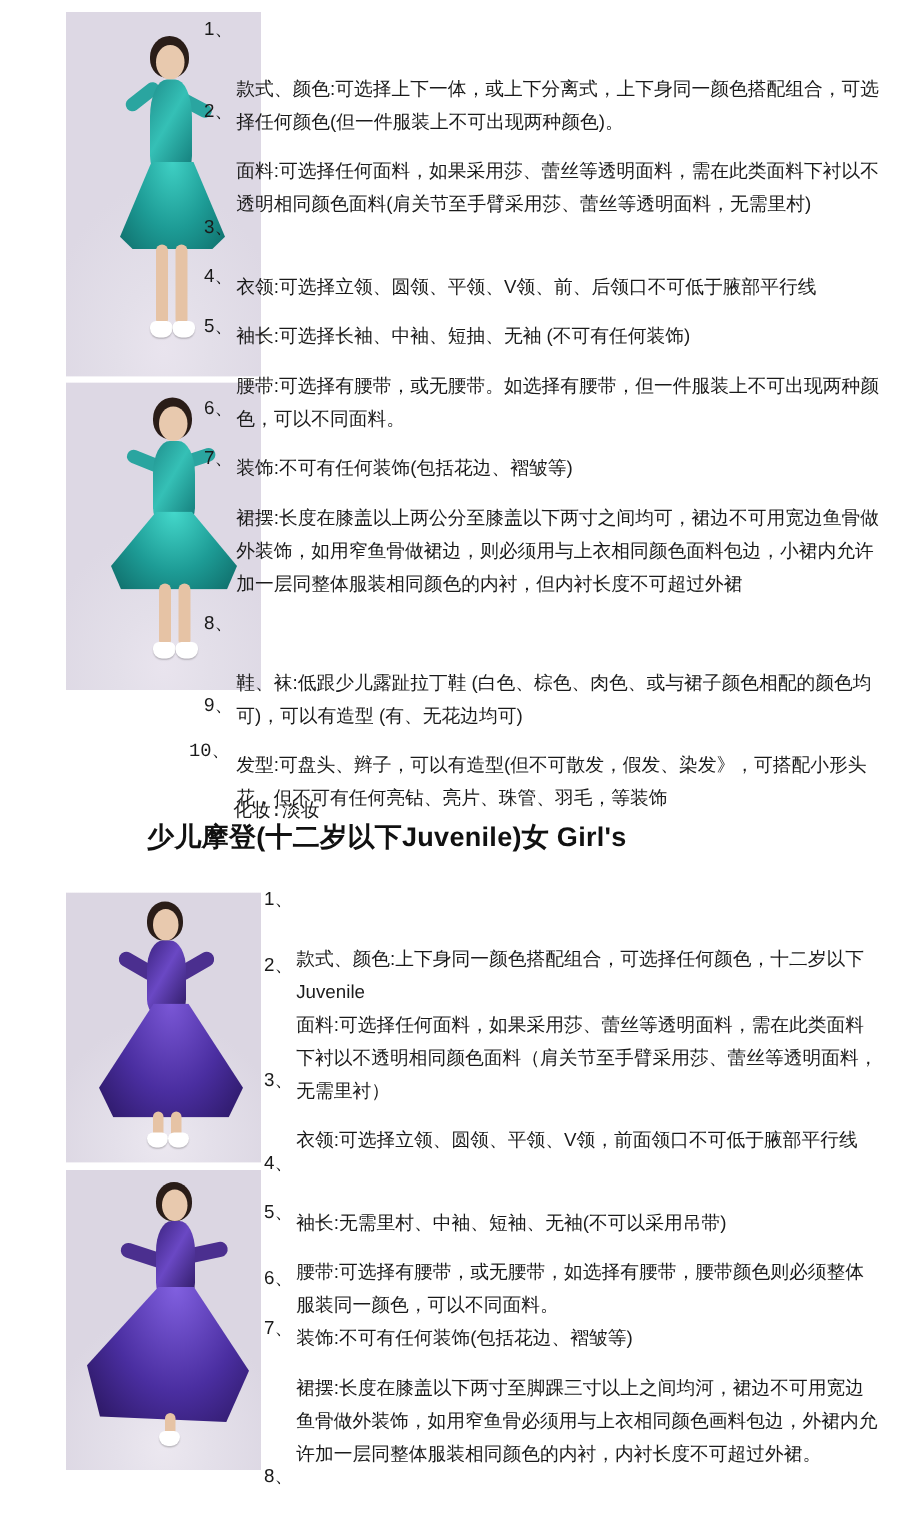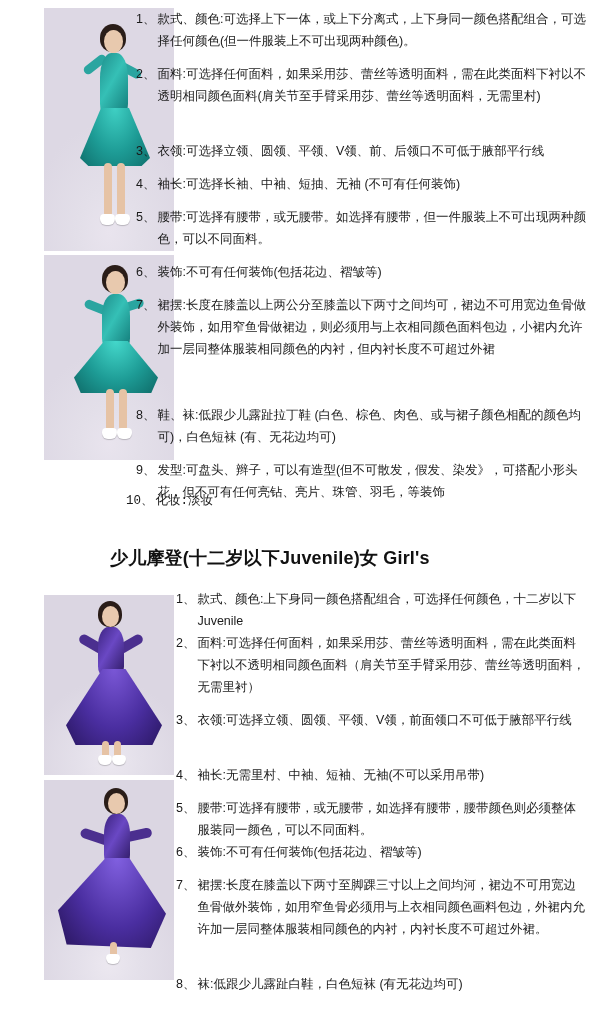--- a/index.html
+++ b/index.html
@@ -88,20 +88,21 @@
     line-height: 22px;
   }
   .item .num {
     flex: 0 0 auto;
     text-align: right;
     white-space: nowrap;
     padding-right: 2px;
   }
   .item .txt {
     flex: 1 1 auto;
+    margin-top: 40px;
   }
 
   .section-title {
     position: absolute;
     font-size: 18px;
     font-weight: bold;
     letter-spacing: .2px;
     white-space: nowrap;
     color: #111;
   }
@@ -215,34 +216,34 @@
     <span class="txt">装饰:不可有任何装饰(包括花边、褶皱等)</span>
   </div>
 
   <div class="item" style="left:136px; top:294px; width:452px;">
     <span class="num">7、</span>
     <span class="txt">裙摆:长度在膝盖以上两公分至膝盖以下两寸之间均可，裙边不可用宽边鱼骨做外装饰，如用窄鱼骨做裙边，则必须用与上衣相同颜色面料包边，小裙内允许加一层同整体服装相同颜色的内衬，但内衬长度不可超过外裙</span>
   </div>
 
   <div class="item" style="left:136px; top:404px; width:452px;">
     <span class="num">8、</span>
-    <span class="txt">鞋、袜:低跟少儿露趾拉丁鞋 (白色、棕色、肉色、或与裙子颜色相配的颜色均可)，白色短袜 (有、无花边均可)</span>
+    <span class="txt">鞋、袜:低跟少儿露趾拉丁鞋 (白色、棕色、肉色、或与裙子颜色相配的颜色均可)，可以有造型 (有、无花边均可)</span>
   </div>
 
   <div class="item" style="left:136px; top:459px; width:452px;">
     <span class="num">9、</span>
     <span class="txt">发型:可盘头、辫子，可以有造型(但不可散发，假发、染发》，可搭配小形头花，但不可有任何亮钻、亮片、珠管、羽毛，等装饰</span>
   </div>
 
   <div class="item" style="left:126px; top:490px; width:462px;font-family:Liberation Mono, monospace;">
     <span class="num">10、</span>
     <span class="txt">化妆:淡妆</span>
   </div>
 
-  <div class="section-title" style="left:110px; top:546px;">少儿摩登(十二岁以下Juvenile)女 Girl's</div>
+  <div class="section-title" style="left:98px; top:546px;">少儿摩登(十二岁以下Juvenile)女 Girl's</div>
 
   <div class="item" style="left:176px; top:588px; width:412px;">
     <span class="num">1、</span>
     <span class="txt">款式、颜色:上下身同一颜色搭配组合，可选择任何颜色，十二岁以下Juvenile</span>
   </div>
 
   <div class="item" style="left:176px; top:632px; width:412px;">
     <span class="num">2、</span>
     <span class="txt">面料:可选择任何面料，如果采用莎、蕾丝等透明面料，需在此类面料下衬以不透明相同颜色面料（肩关节至手臂采用莎、蕾丝等透明面料，无需里衬）</span>
   </div>

